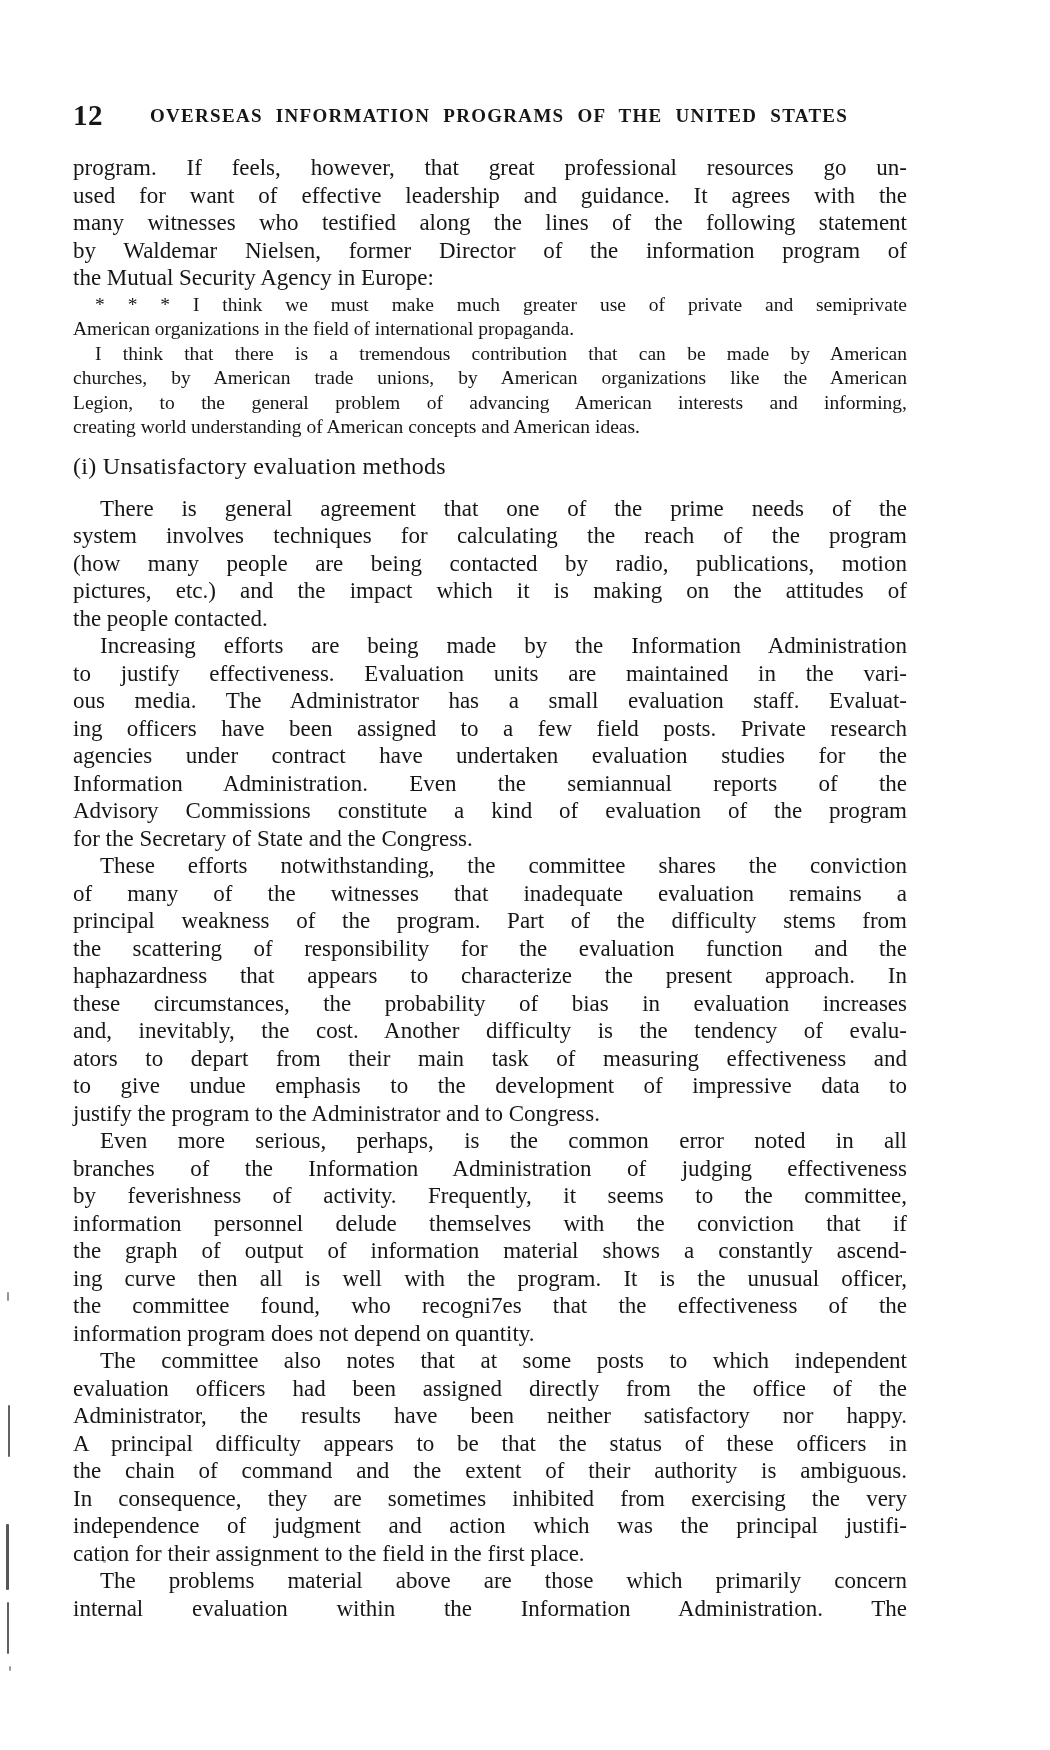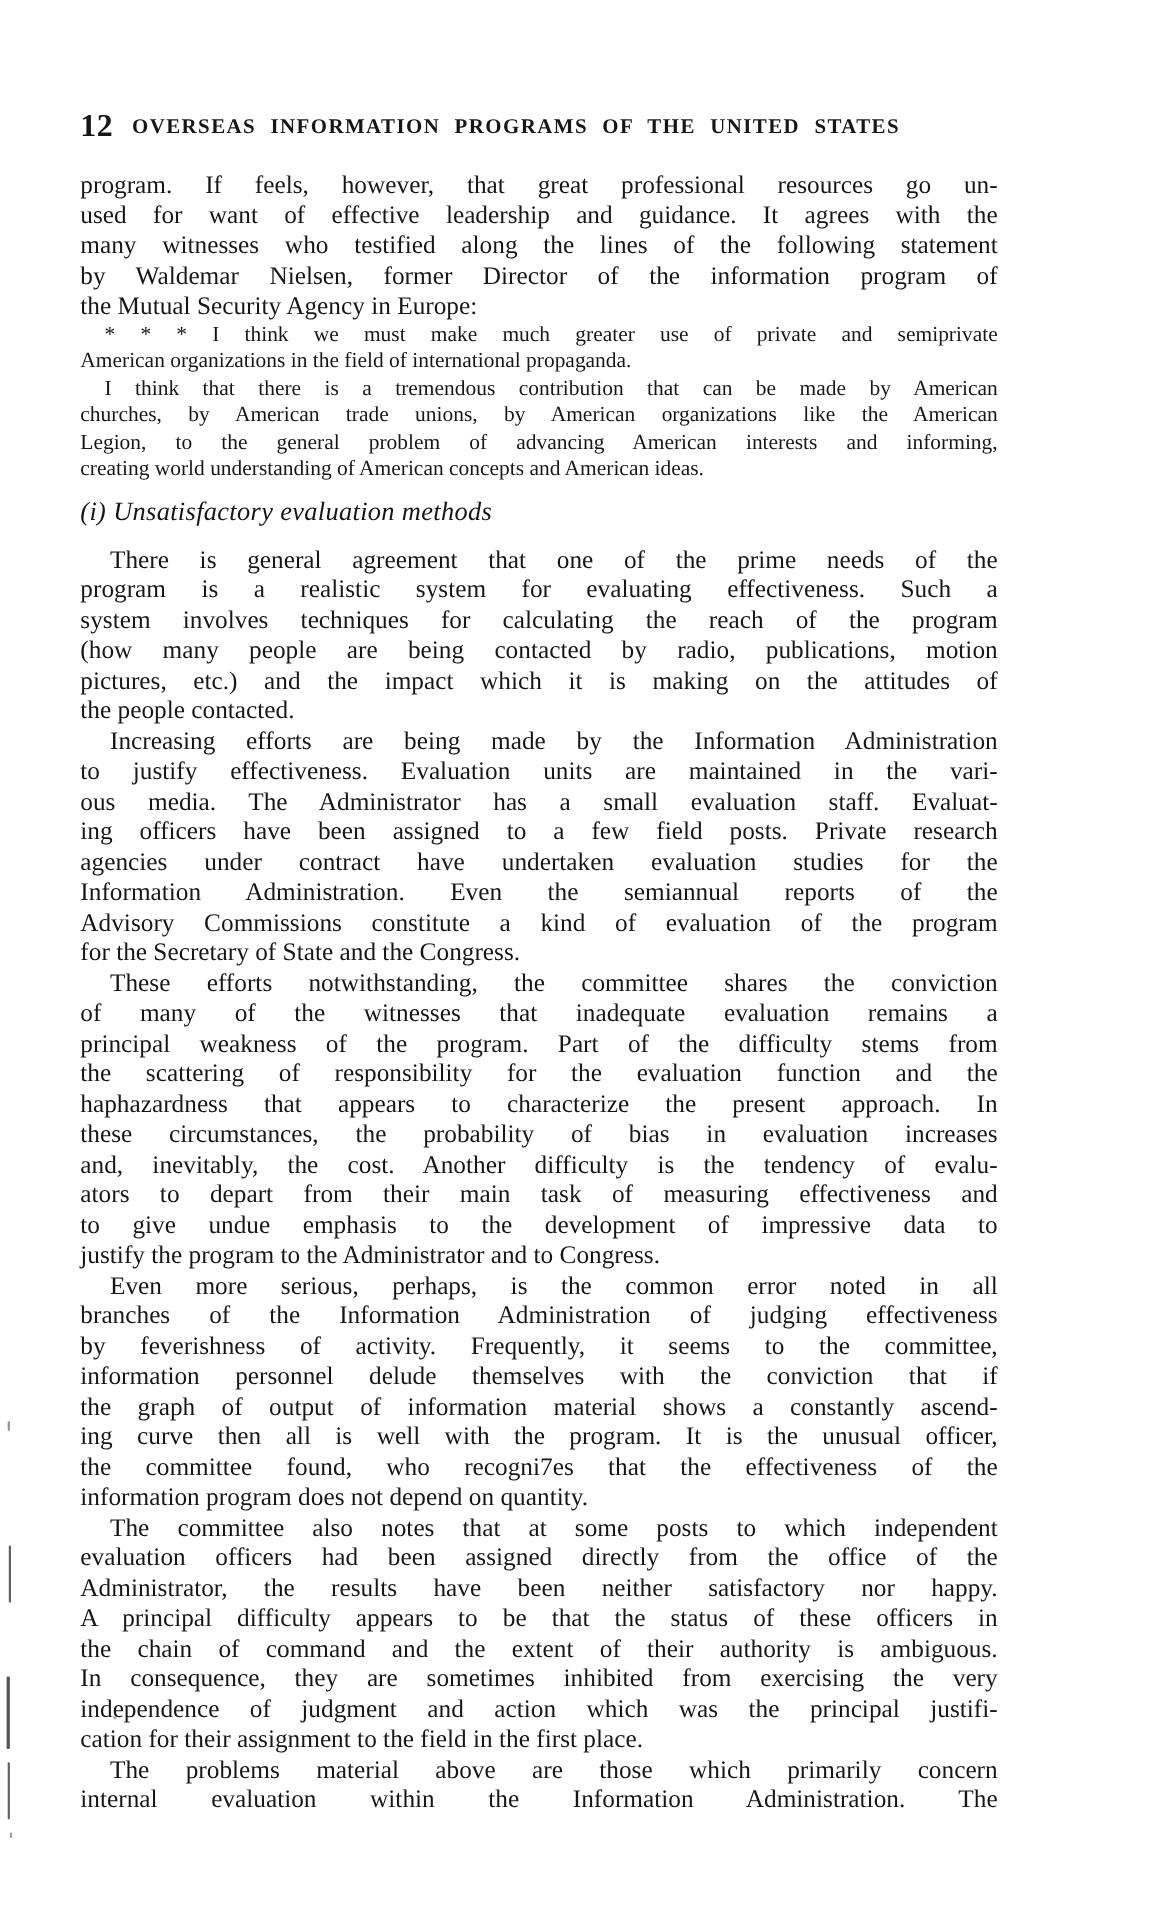--- a/index.html
+++ b/index.html
@@ -8,35 +8,35 @@
     position:relative; width:1050px; height:1750px; margin:0 auto;
     background:var(--paper); color:var(--ink);
     font-family:"Liberation Serif", serif; overflow:hidden;
   }
   .header-row {
     position:absolute; top:99px; left:73px; width:840px;
     display:flex; align-items:center; white-space:nowrap;
   }
   .page-num { font-size:29px; font-weight:700; letter-spacing:0.5px; }
   .running-head {
-    margin-left:17px; font-size:19px; font-weight:700;
+    margin-left:47px; font-size:19px; font-weight:700;
     letter-spacing:1.3px; word-spacing:7px;
   }
   .page-body { position:absolute; top:154px; left:73px; width:834px; }
   .line {
     font-size:23px; line-height:27.5px;
     text-align:justify; text-align-last:justify; -moz-text-align-last:justify;
   }
   .line.last { text-align-last:left; -moz-text-align-last:left; }
   .line.indent { text-indent:27px; }
   .block.quote { margin:1px 0 6px 0; }
   .quote .line { font-size:19.5px; line-height:24.5px; }
   .quote .line.indent { text-indent:22px; }
   .section-heading {
-    font-style:italic; font-size:24px; line-height:30px;
+    font-size:24px; line-height:30px;
     margin:11px 0 14px 0; letter-spacing:0.3px;
   }
   .artifact { position:absolute; background:var(--artifact); border-radius:1px; }
   .artifact.a1 { left:7px;  top:1292px; width:2px; height:9px;  opacity:.55; }
   .artifact.a2 { left:8px;  top:1405px; width:2px; height:52px; opacity:.8; }
   .artifact.a3 { left:6px;  top:1524px; width:3px; height:66px; opacity:.85; }
   .artifact.a4 { left:7px;  top:1602px; width:2px; height:52px; opacity:.8; }
   .artifact.a5 { left:9px;  top:1666px; width:2px; height:5px;  opacity:.5; }
   .artifact.speck { left:103px; top:1560px; width:3px; height:3px; opacity:.4; }
 </style>
@@ -62,21 +62,20 @@
         <div class="line indent">* * * I think we must make much greater use of private and semiprivate</div>
         <div class="line last">American organizations in the field of international propaganda.</div>
         <div class="line indent">I think that there is a tremendous contribution that can be made by American</div>
         <div class="line">churches, by American trade unions, by American organizations like the American</div>
         <div class="line">Legion, to the general problem of advancing American interests and informing,</div>
         <div class="line last">creating world understanding of American concepts and American ideas.</div>
       </div>
       <div class="section-heading">(i) Unsatisfactory evaluation methods</div>
       <div class="block para">
         <div class="line indent">There is general agreement that one of the prime needs of the</div>
-        <div class="line">program is a realistic system for evaluating effectiveness.  Such a</div>
         <div class="line">system involves techniques for calculating the reach of the program</div>
         <div class="line">(how many people are being contacted by radio, publications, motion</div>
         <div class="line">pictures, etc.) and the impact which it is making on the attitudes of</div>
         <div class="line last">the people contacted.</div>
       </div>
       <div class="block para">
         <div class="line indent">Increasing efforts are being made by the Information Administration</div>
         <div class="line">to justify effectiveness.  Evaluation units are maintained in the vari-</div>
         <div class="line">ous media.  The Administrator has a small evaluation staff.  Evaluat-</div>
         <div class="line">ing officers have been assigned to a few field posts.  Private research</div>

